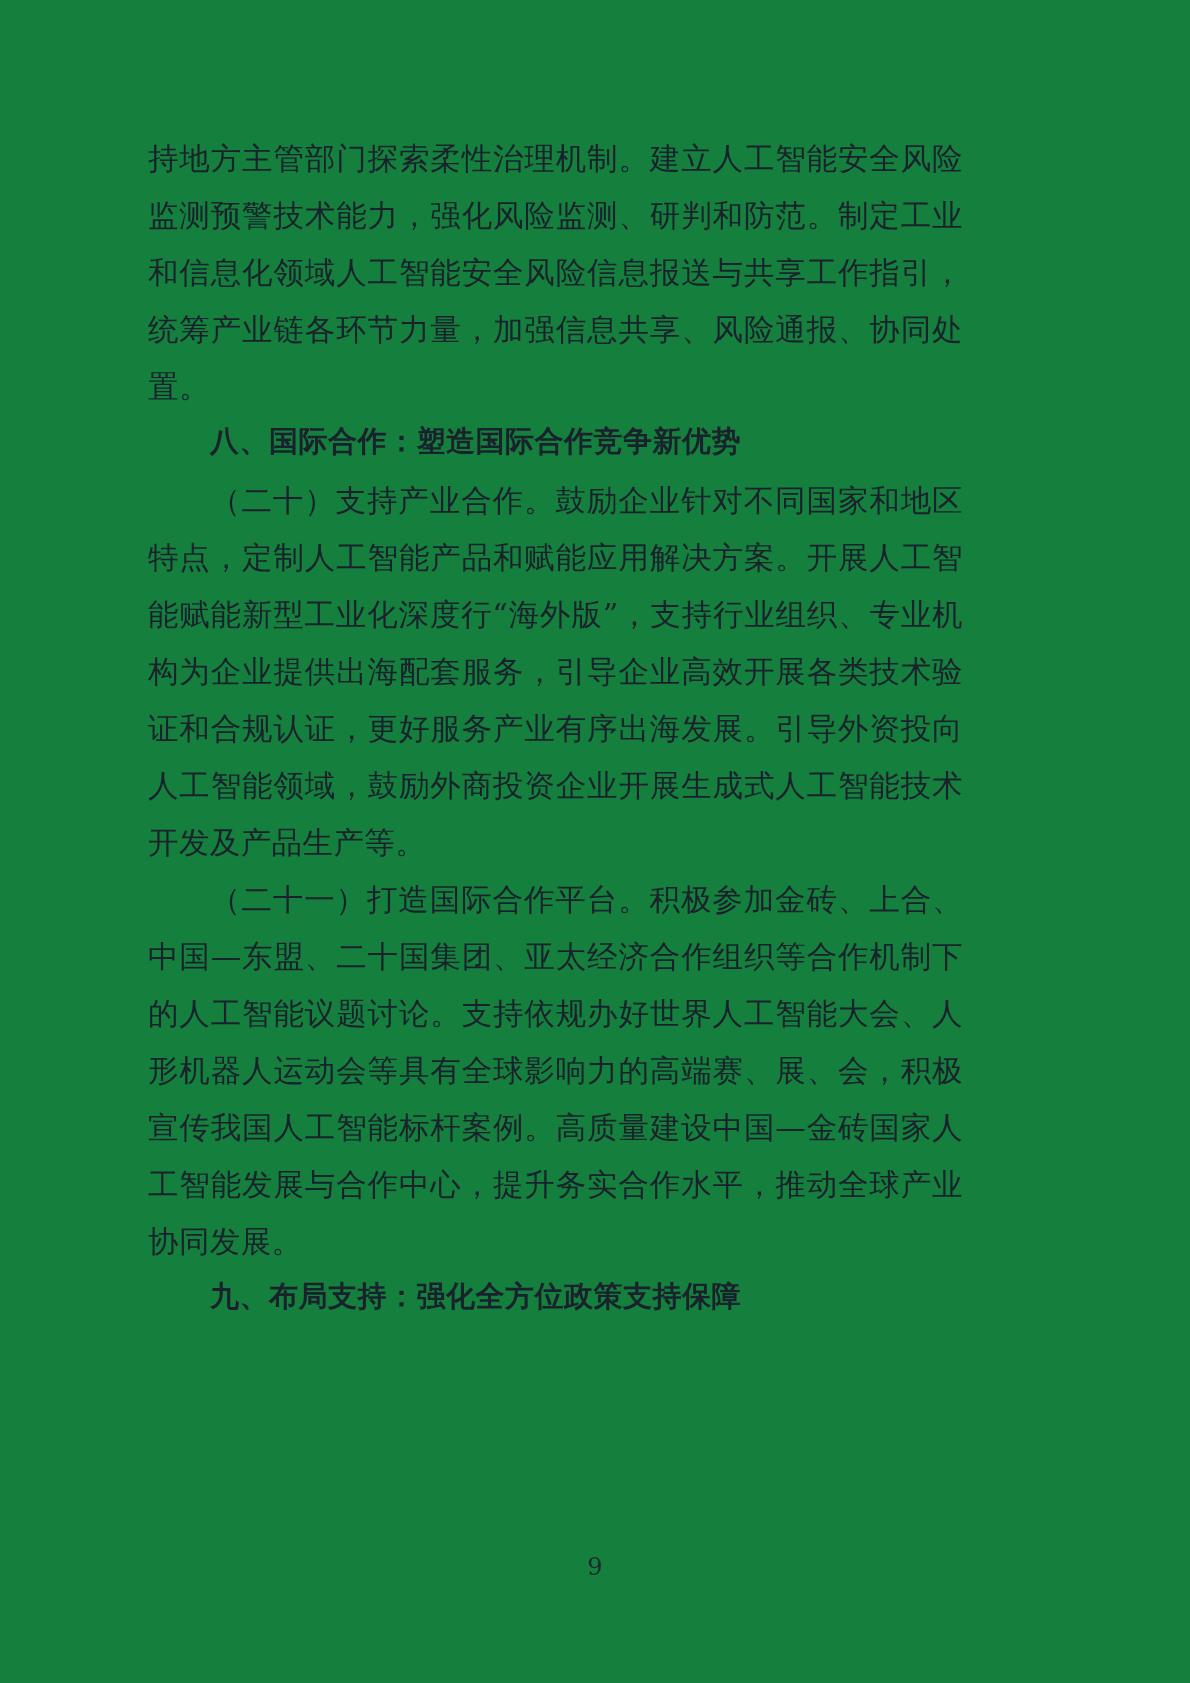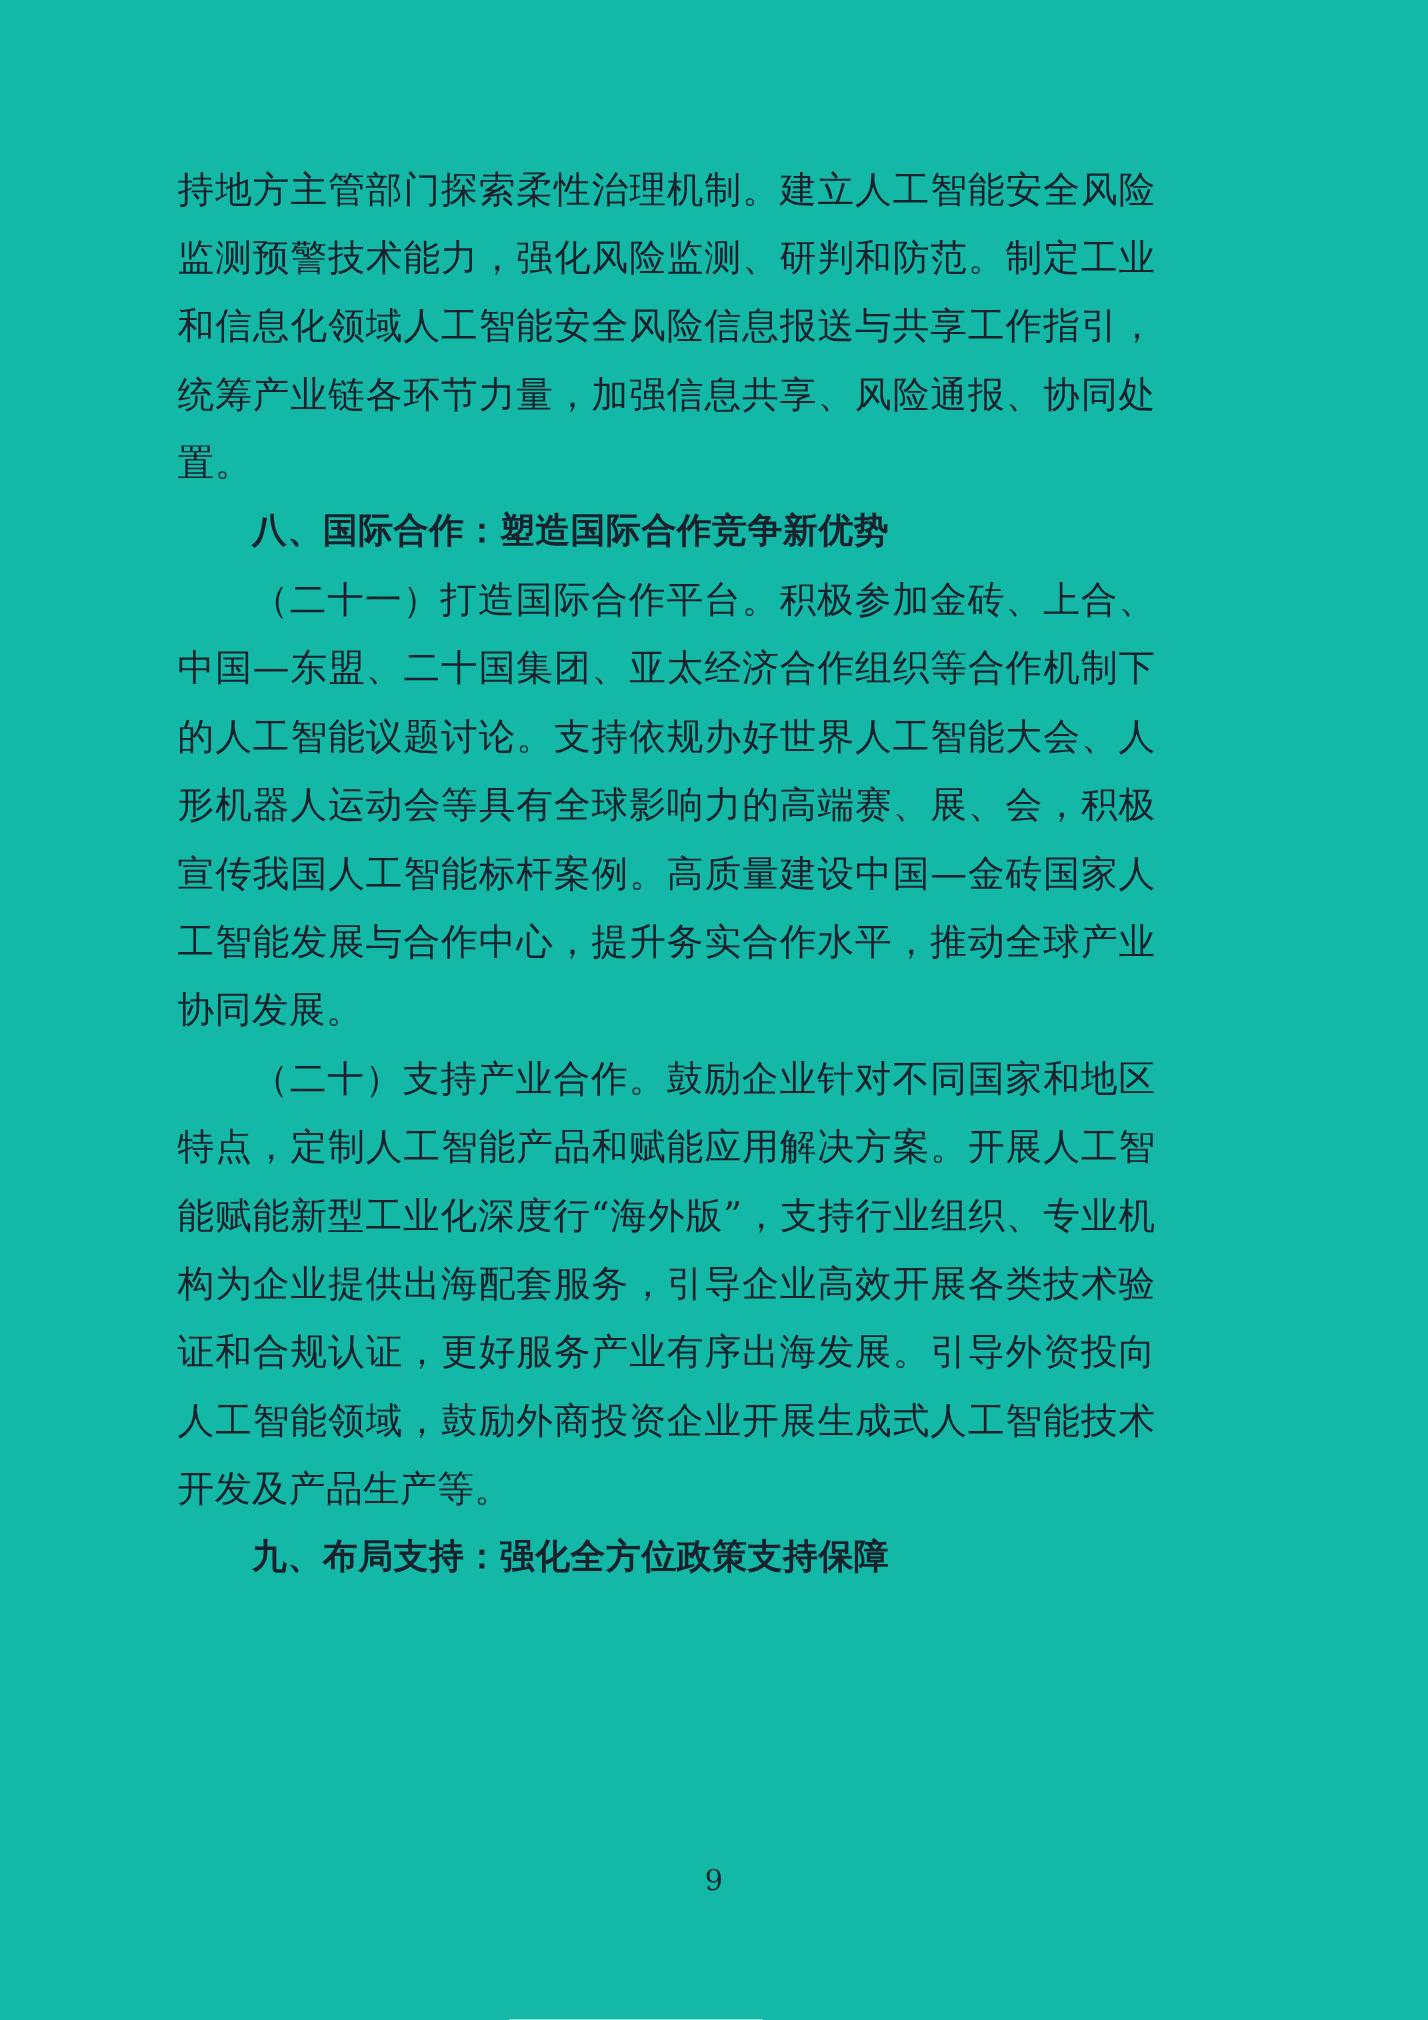--- a/index.html
+++ b/index.html
@@ -4,21 +4,21 @@
 <style>
   html, body {
     margin: 0;
     padding: 0;
     background: #ffffff;
   }
   .page {
     position: relative;
     width: 1190px;
     height: 1683px;
-    background: #14b8a6;
+    background: #15803d;
     margin: 0 auto;
     box-sizing: border-box;
     overflow: hidden;
   }
   .content {
     position: absolute;
     left: 148px;
     top: 130px;
     width: 815px;
   }
@@ -32,21 +32,21 @@
     letter-spacing: 0.4px;
     margin: 0;
   }
   .para {
     text-indent: 0;
   }
   .para.indent {
     text-indent: 62px;
   }
   .heading {
-    font-family: Liberation Sans, sans-serif;
+    font-family: Liberation Mono, monospace;
     font-weight: bold;
     font-size: 29px;
     text-indent: 62px;
     letter-spacing: 0.5px;
     text-align: left;
   }
   .page-number {
     position: absolute;
     bottom: 102px;
     left: 0;
@@ -60,23 +60,23 @@
 </head>
 <body>
 
 <div class="page">
   <div class="content">
 
     <p class="para">持地方主管部门探索柔性治理机制。建立人工智能安全风险监测预警技术能力，强化风险监测、研判和防范。制定工业和信息化领域人工智能安全风险信息报送与共享工作指引，统筹产业链各环节力量，加强信息共享、风险通报、协同处置。</p>
 
     <h2 class="heading">八、国际合作：塑造国际合作竞争新优势</h2>
 
+    <p class="para indent">（二十）支持产业合作。鼓励企业针对不同国家和地区特点，定制人工智能产品和赋能应用解决方案。开展人工智能赋能新型工业化深度行“海外版”，支持行业组织、专业机构为企业提供出海配套服务，引导企业高效开展各类技术验证和合规认证，更好服务产业有序出海发展。引导外资投向人工智能领域，鼓励外商投资企业开展生成式人工智能技术开发及产品生产等。</p>
+
     <p class="para indent">（二十一）打造国际合作平台。积极参加金砖、上合、中国—东盟、二十国集团、亚太经济合作组织等合作机制下的人工智能议题讨论。支持依规办好世界人工智能大会、人形机器人运动会等具有全球影响力的高端赛、展、会，积极宣传我国人工智能标杆案例。高质量建设中国—金砖国家人工智能发展与合作中心，提升务实合作水平，推动全球产业协同发展。</p>
-
-    <p class="para indent">（二十）支持产业合作。鼓励企业针对不同国家和地区特点，定制人工智能产品和赋能应用解决方案。开展人工智能赋能新型工业化深度行“海外版”，支持行业组织、专业机构为企业提供出海配套服务，引导企业高效开展各类技术验证和合规认证，更好服务产业有序出海发展。引导外资投向人工智能领域，鼓励外商投资企业开展生成式人工智能技术开发及产品生产等。</p>
 
     <h2 class="heading">九、布局支持：强化全方位政策支持保障</h2>
 
 
   </div>
 
   <div class="page-number">9</div>
 </div>
 
 </body></html>

